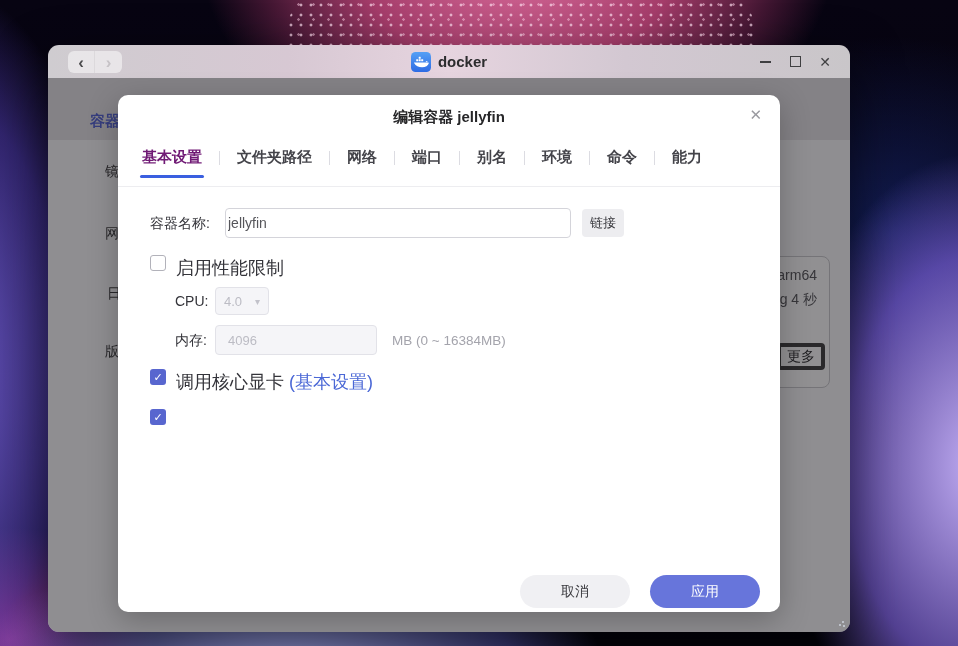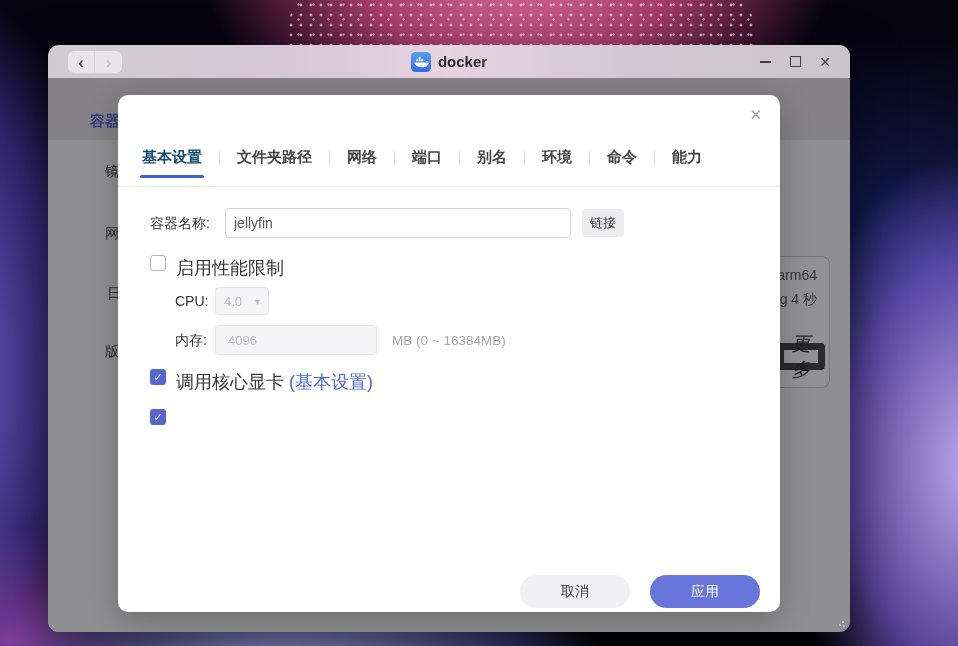--- a/index.html
+++ b/index.html
@@ -58,48 +58,48 @@
   .app-toolbar { position:absolute; left:0; top:0; right:0; height:62px; background:#e6e4e8; }
   .side-label { position:absolute; font-size:14px; color:#3c3c3e; white-space:nowrap; }
   .side-label.active { color:#5565d6; font-weight:bold; font-size:15px;margin-top:8px; }
   .bg-card {
     position:absolute; left:552px; top:178px; width:230px; height:132px;
     background:#fdfdfd; border:1px solid #c9c9cd; border-radius:8px;
   }
   .bg-card .c-line { position:absolute; right:12px; font-size:14px; color:#57575b; white-space:nowrap; }
   .bg-more {
     position:absolute; right:4px; top:86px; width:48px; height:27px;
-    border:7px solid #404040; border-radius:4px; background:transparent;
-    font-size:19px; color:#2e2e30; display:flex; align-items:center; justify-content:center;font-style:italic;
+    border:4px solid #404040; border-radius:4px; background:transparent;
+    font-size:14px; color:#2e2e30; display:flex; align-items:center; justify-content:center;
   }
   .dim { position:absolute; inset:0; background:rgba(18,16,20,.46); }
   .resize-handle { position:absolute; right:5px; bottom:5px; width:10px; height:10px; }
   .resize-handle i { position:absolute; width:2px; height:2px; background:#ccd2dc; border-radius:1px; }
   .resize-handle i:nth-child(1){ right:0; bottom:0; }
   .resize-handle i:nth-child(2){ right:4px; bottom:1px; }
   .resize-handle i:nth-child(3){ right:1px; bottom:4px; }
   
   .modal {
     position:absolute; left:70px; top:50px; width:662px; height:517px;
     background:#fff; border-radius:10px; box-shadow:0 8px 30px rgba(0,0,0,.25);
   }
   .modal-title { position:absolute; left:0; right:0; top:13px; text-align:center;
     font-size:15px; font-weight:bold; color:#262628; }
   .modal-close { position:absolute; right:18px; top:11px; font-size:15px; color:#9a9aa0; cursor:pointer; }
   .tabs { position:absolute; left:22px; top:53px; display:flex; align-items:center; }
   .tab { font-size:15px; font-weight:600; color:#44444a; position:relative; padding:0 2px; }
-  .tab.active { color:#0c4a6e; }
+  .tab.active { color:#701a75; }
   .tab.active::after { content:""; position:absolute; left:0; right:0; bottom:-11px; height:3px;
     border-radius:2px; background:#3a5fe0; }
   .tab-sep { width:1px; height:14px; background:#dcdce2; margin:0 15px; }
   .tabs-divider { position:absolute; left:0; right:0; top:91px; height:1px; background:#ededf0; }
   .f-label { position:absolute; font-size:14px; color:#34343a;text-align:right; }
   .txt-input {
     position:absolute; height:30px; border:1px solid #d4d4da; border-radius:4px;
-    font-size:14px; color:#55555a; padding:0 8px; background:#fff; outline:none;
+    font-size:14px; color:#55555a; padding:0 2px; background:#fff; outline:none;
     font-family:"Liberation Sans","DejaVu Sans",sans-serif;
   }
   .btn-link {
     position:absolute; left:464px; top:114px; width:42px; height:28px;
     background:#ededf0; border:none; border-radius:4px; font-size:13px; color:#39393e;
     font-family:inherit;
   }
   .cb { position:absolute; width:16px; height:16px; border-radius:3px; }
   .cb.unchecked { border:1.5px solid #b2b2ba; background:#fff; }
   .cb.checked { background:#5866cf; color:#fff; font-size:11px; font-weight:bold;
@@ -180,20 +180,21 @@
 
     <div class="dim"></div>
     <div class="resize-handle">
         <i></i>
         <i></i>
         <i></i>
       </div>
   </div>
 
   <div class="modal">
+    <div class="modal-title">编辑容器 jellyfin</div>
     <div class="modal-close">✕</div>
 
     <div class="tabs">
       <span class="tab active">基本设置</span>
       <span class="tab-sep"></span>
       <span class="tab">文件夹路径</span>
       <span class="tab-sep"></span>
       <span class="tab">网络</span>
       <span class="tab-sep"></span>
       <span class="tab">端口</span>

